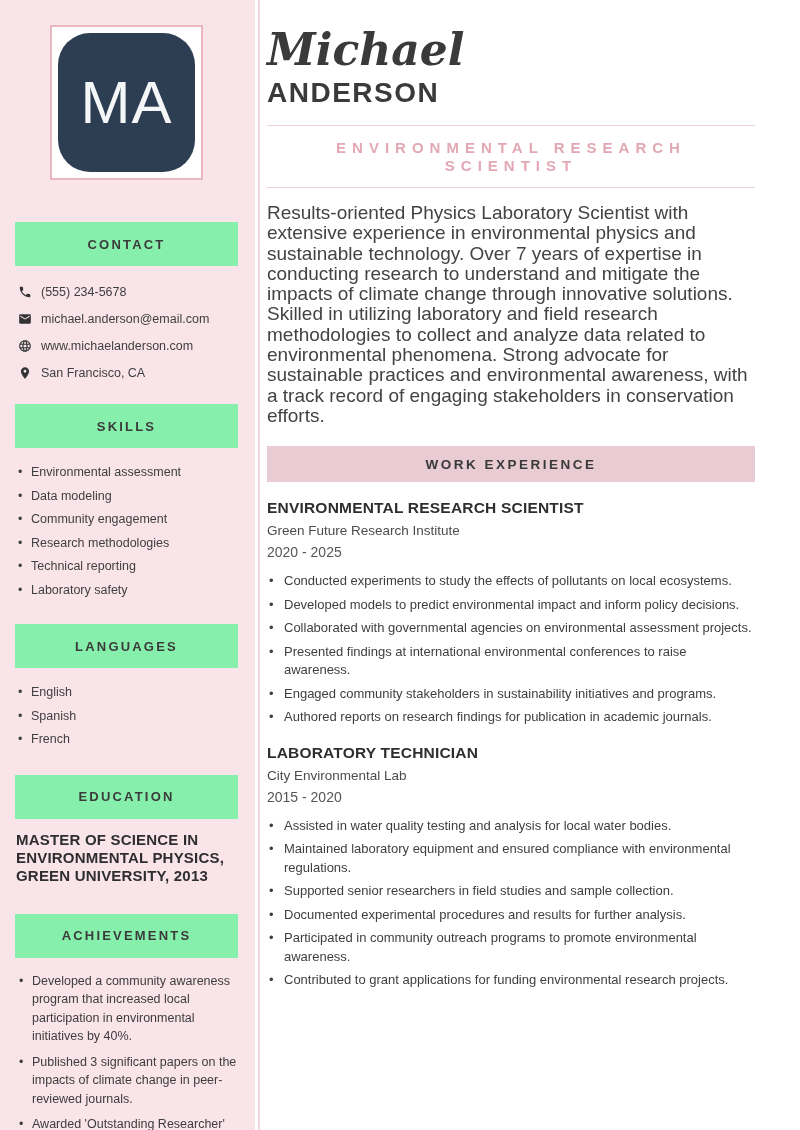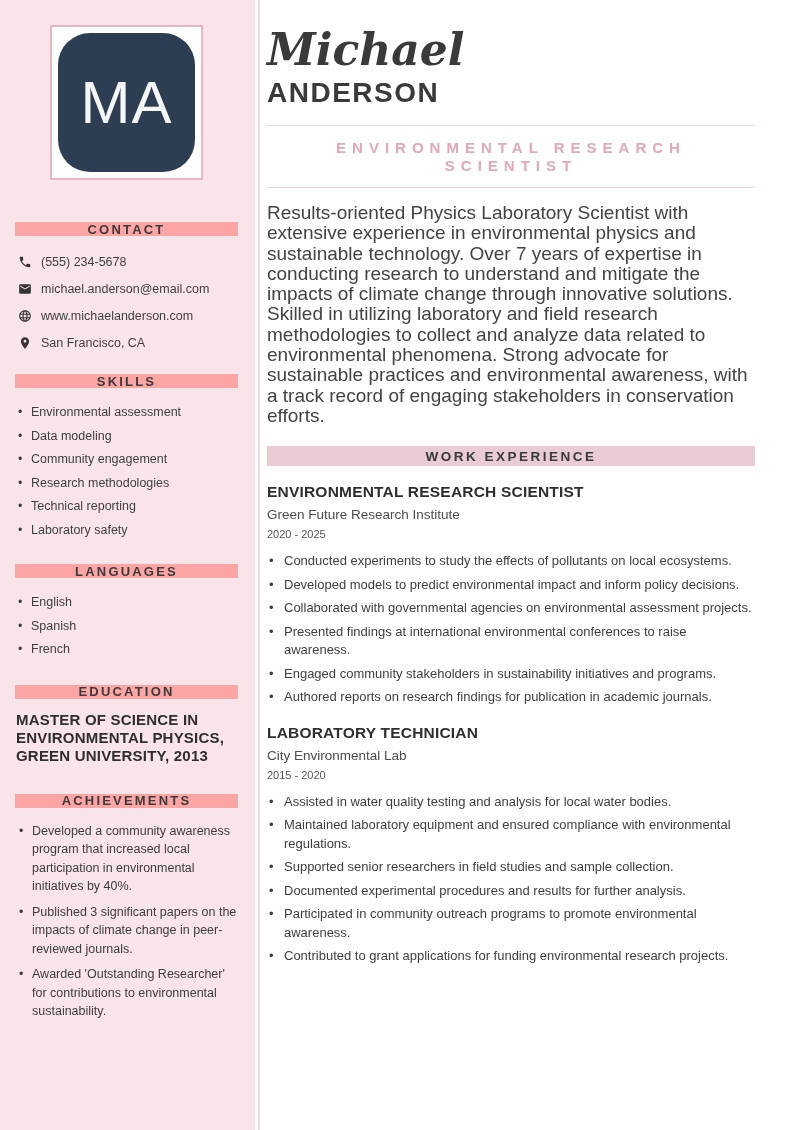--- a/index.html
+++ b/index.html
@@ -43,22 +43,22 @@
     display: flex; align-items: center; justify-content: center; border-radius: 32px;
   }
   .avatar-inner span {
     color: #f5f6f8;
     font-size: 60px;
     font-weight: 500;
     letter-spacing: 1px;
   }
   .side-heading {
     margin: 0 17px 0 15px;
-    height: 14px;
-    background: #fca5a5;
+    height: 44px;
+    background: #86efac;
     display: flex; align-items: center; justify-content: center;
     font-size: 13px;
     font-weight: 700;
     letter-spacing: 2.2px;
     color: #3b3b3b;
   }
   .mt-contact { margin-top: 42px; }
   .mt-skills { margin-top: 18px; }
   .mt-languages { margin-top: 22px; }
   .mt-education { margin-top: 23px; text-align: right; }
@@ -142,37 +142,37 @@
     color: #e2a8b5;
   }
   .summary {
     margin-top: 15px;
     font-size: 19px;
     line-height: 20.3px;
     color: #434343;
   }
   .we-bar {
     margin-top: 20px;
-    height: 20px;
+    height: 36px;
     background: #e8cbd3;
     display: flex; align-items: center; justify-content: center;
     font-size: 13.5px;
     font-weight: 700;
     letter-spacing: 2.5px;
     color: #3a3a3a;
   }
   .job { margin-top: 17px; }
   .job-title {
     font-size: 15.5px;
     font-weight: 700;
     color: #2e2e2e;
     letter-spacing: 0.2px;
   }
   .job-company { margin-top: 6px; font-size: 13.5px; color: #4c4c4c; }
-  .job-dates  { margin-top: 6px; font-size: 11px;   color: #565656; }
+  .job-dates  { margin-top: 6px; font-size: 14px;   color: #565656; }
   .job-bullets { list-style: none; margin-top: 12px; }
   .job-bullets li {
     position: relative;
     padding-left: 17px;
     font-size: 13px;
     color: #3e3e3e;
     line-height: 18.5px;
     margin-bottom: 5px;
   }
   .job-bullets li::before {

